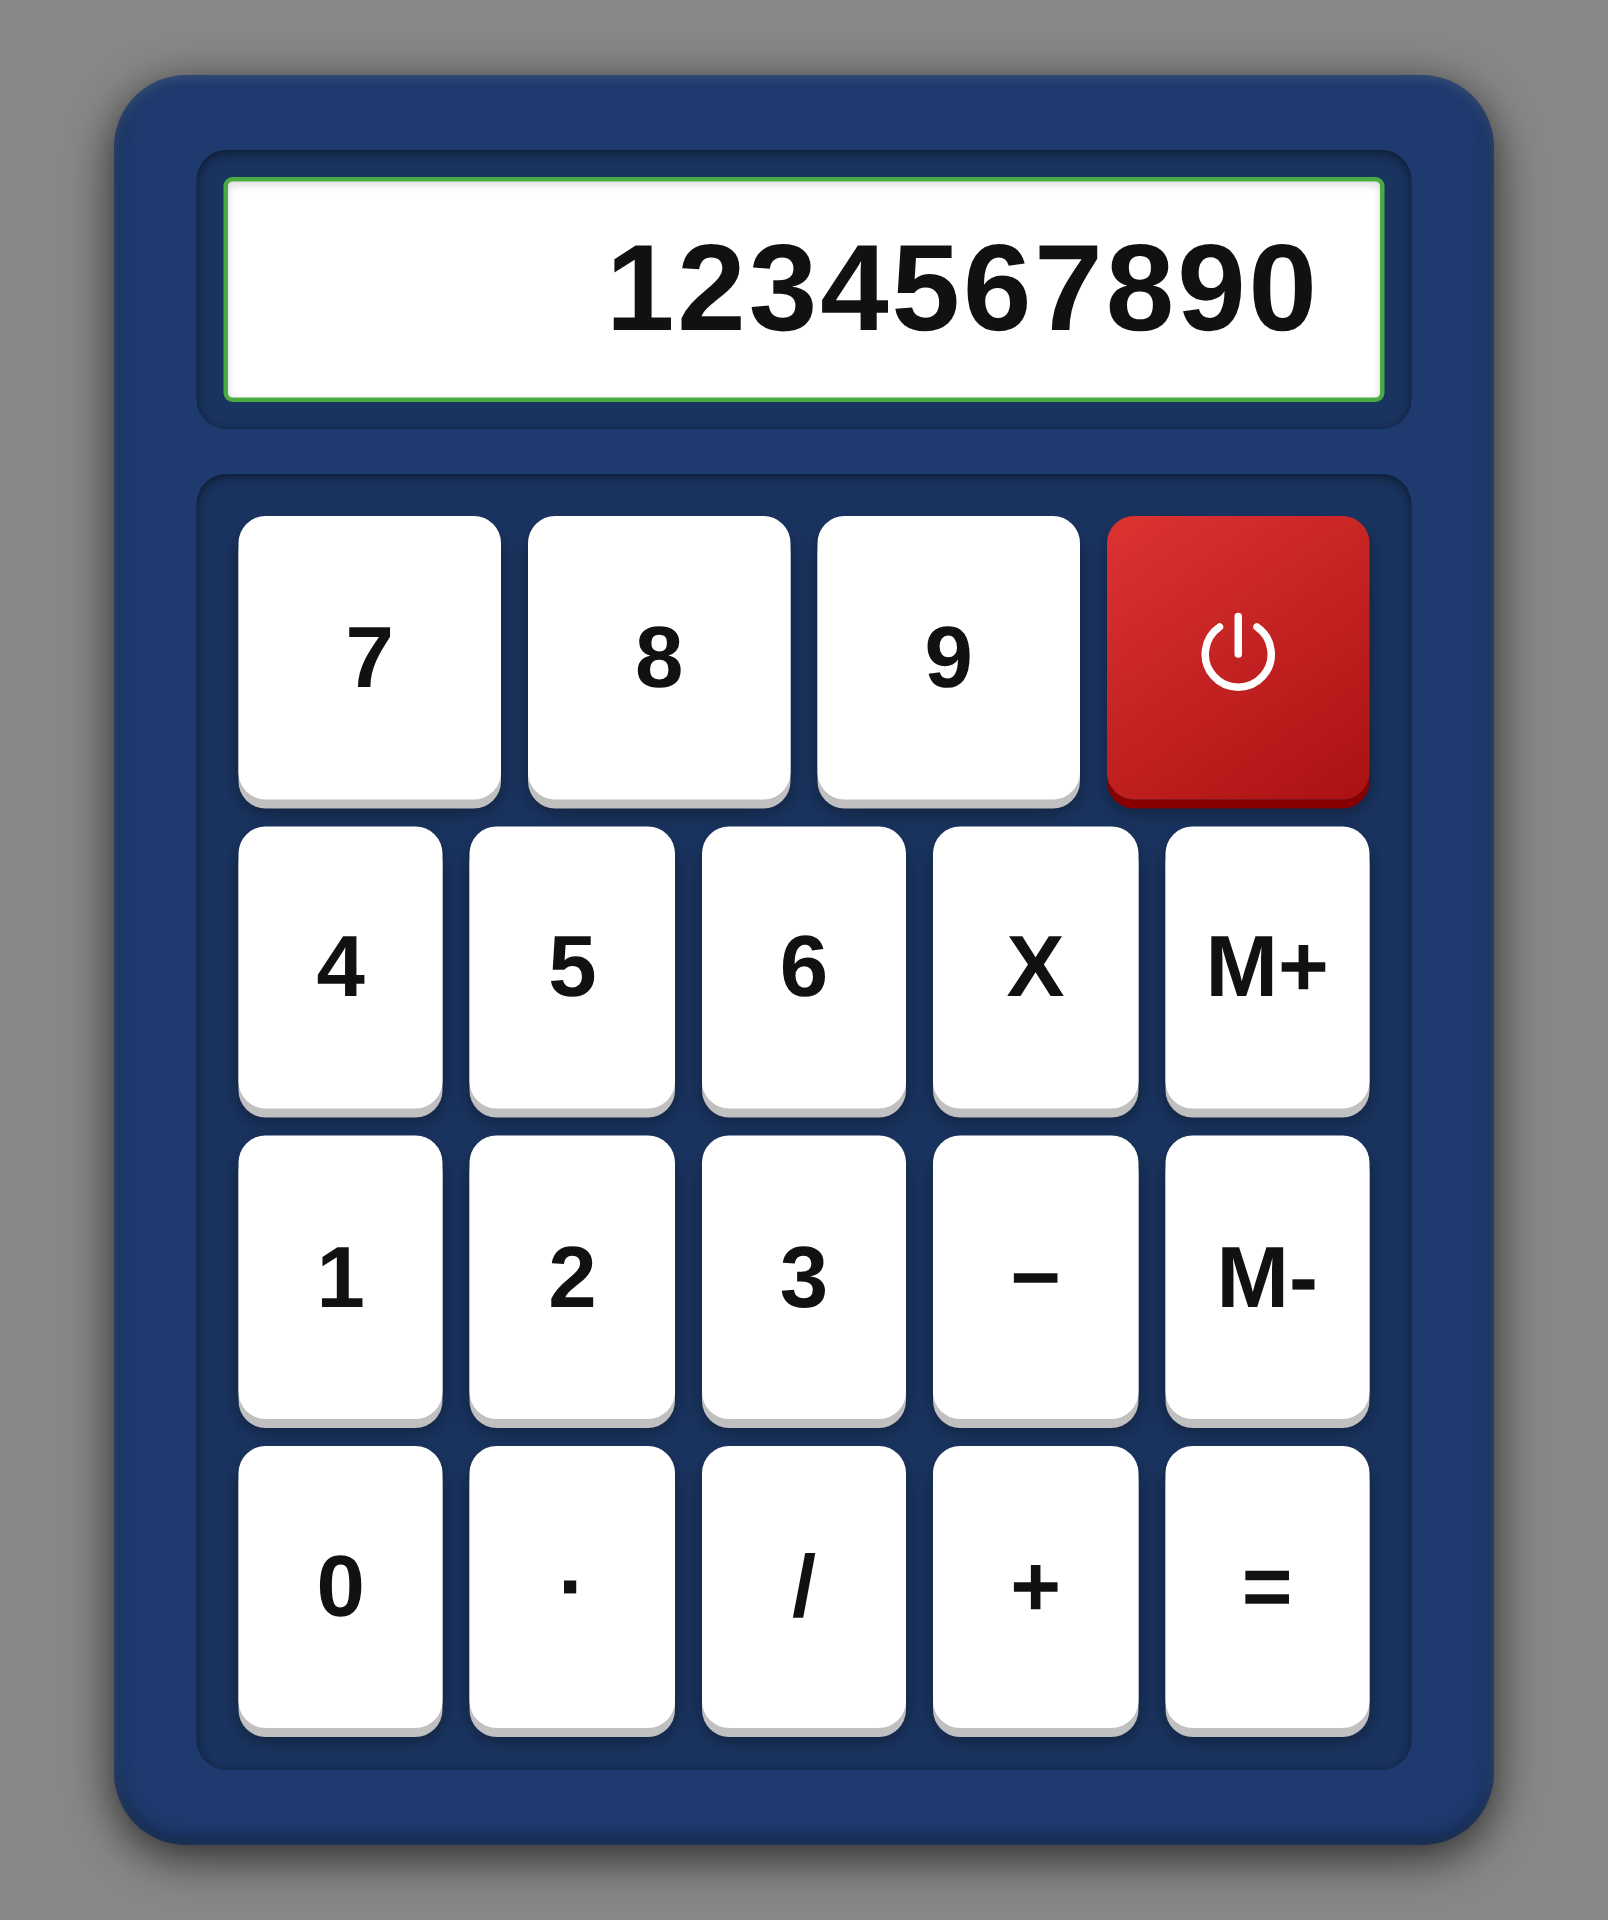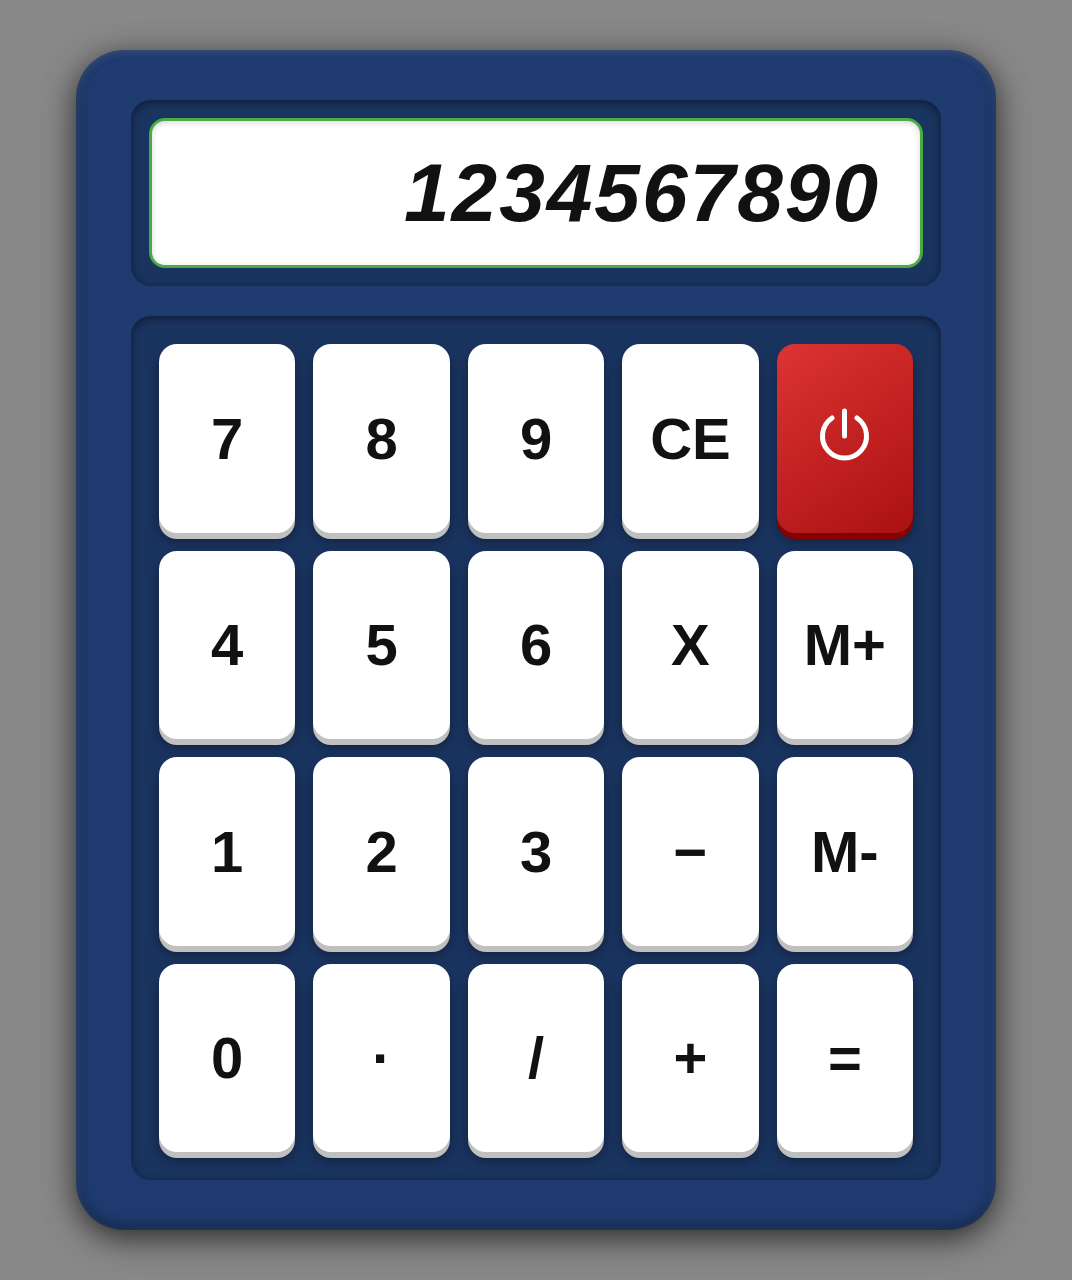--- a/index.html
+++ b/index.html
@@ -31,34 +31,33 @@
 
     .display-area {
       background: #1a3460;
       border-radius: 20px;
       padding: 18px;
       box-shadow: inset 0 2px 8px rgba(0,0,0,0.5);
     }
 
     .display {
       background: white;
-      border-radius: 16px;
+      border-radius: 6px;
       border: 3px solid #4aaa44;
       padding: 25px 40px;
       text-align: right;
       font-size: 82px;
       font-weight: 900;
       color: #111;
       letter-spacing: 2px;
       min-height: 130px;
       display: flex;
       align-items: center;
       justify-content: flex-end;
       box-shadow: inset 0 2px 6px rgba(0,0,0,0.15);
-      font-style: italic;
     }
 
     .keypad-area {
       background: #1a3460;
       border-radius: 20px;
       padding: 28px;
       box-shadow: inset 0 2px 8px rgba(0,0,0,0.5);
       flex: 1;
       display: flex;
       flex-direction: column;
@@ -112,21 +111,20 @@
       <span>1234567890</span>
     </div>
   </div>
 
   <div class="keypad-area" id="keypad">
 
   <div class="row">
         <button class="btn">7</button>
         <button class="btn">8</button>
         <button class="btn">9</button>
-        <button class="btn">CE</button>
         <button class="btn btn-power">
           <svg class="power-icon" viewBox="0 0 65 65">
             <path d="M 20 12 A 22 22 0 1 0 45 12" fill="none" stroke="white" stroke-width="5" stroke-linecap="round"></path>
             <line x1="32.5" y1="5" x2="32.5" y2="30" stroke="white" stroke-width="5" stroke-linecap="round"></line>
           </svg>
         </button>
       </div>
       <div class="row">
         <button class="btn">4</button>
         <button class="btn">5</button>

